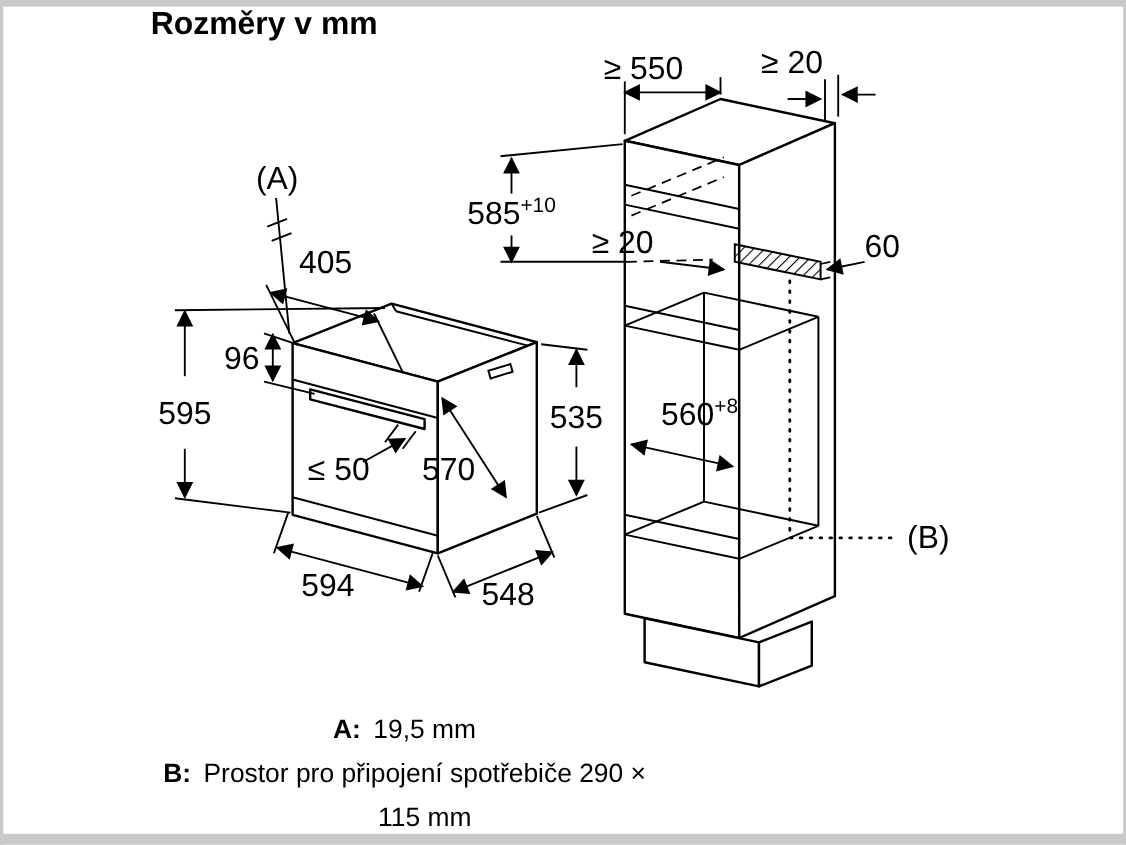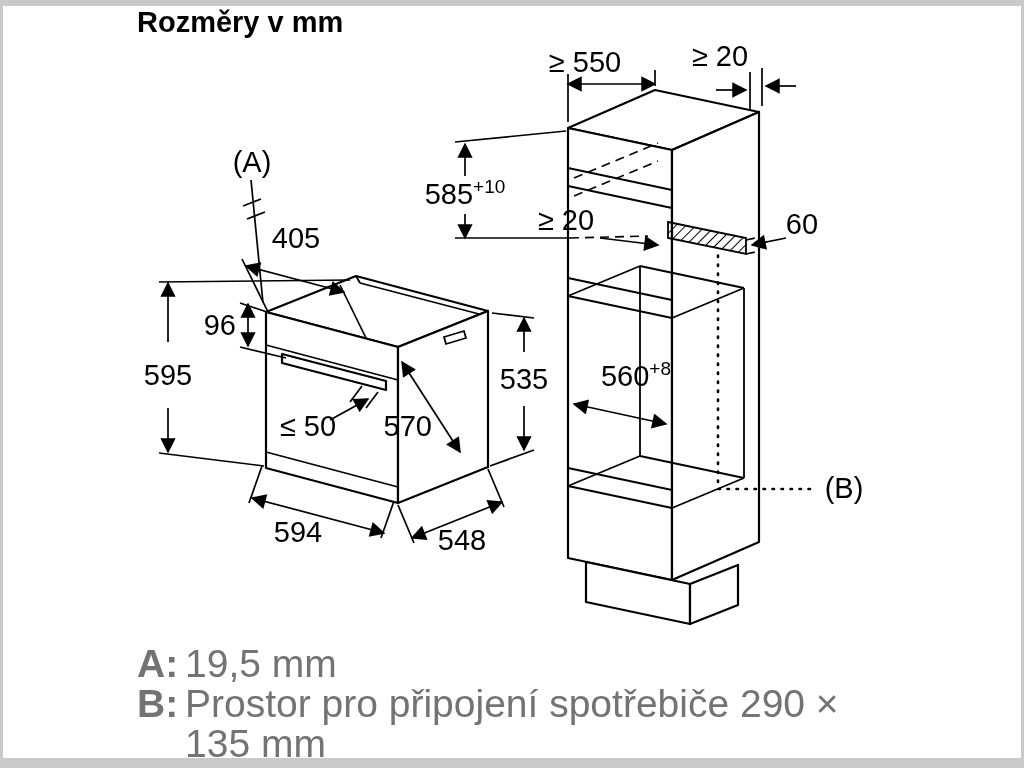--- a/index.html
+++ b/index.html
@@ -3,21 +3,21 @@
 <meta charset="utf-8">
 <style>
   html,body{margin:0;padding:0;background:#b9b9b9;font-family:"Liberation Sans",sans-serif;}
   .page{position:relative;width:1024px;height:768px;background:#ffffff;overflow:hidden;}
   .frame{position:absolute;background:#c9c9c9;}
   .frame-top{left:0;top:0;width:1024px;height:6px;}
   .frame-bottom{left:0;bottom:0;width:1024px;height:10px;}
   .frame-left{left:0;top:0;width:3px;height:768px;}
   .frame-right{right:0;top:0;width:3px;height:768px;}
   .title{position:absolute;left:137px;top:6px;font-size:29px;font-weight:bold;color:#000;}
-  .legend{position:absolute;left:137px;top:644px;font-size:39px;color:#737373;line-height:40px;}
+  .legend{position:absolute;left:137px;top:644px;font-size:24px;color:#000000;line-height:40px;text-align:center;}
   .legend .row{white-space:nowrap;}
   .legend .key{font-weight:bold;display:inline-block;width:48px;}
   .legend .val{display:inline-block;vertical-align:top;white-space:normal;max-width:700px;}
   svg{position:absolute;left:0;top:0;}
   svg text{fill:#000;font-family:"Liberation Sans",sans-serif;font-size:29px;}
   .obj{stroke:#000;stroke-width:2.2;fill:#ffffff;stroke-linejoin:round;}
   .thin{stroke:#000;stroke-width:1.8;fill:none;}
   .dim{stroke:#000;stroke-width:1.7;fill:none;}
   .dash{stroke:#000;stroke-width:1.6;fill:none;stroke-dasharray:9,6;}
   .dots{stroke:#000;stroke-width:2.6;fill:none;stroke-dasharray:1.5,7.5;stroke-linecap:round;}
@@ -172,21 +172,21 @@
       <path class="dots" d="M810,489 H718 V254"></path>
       <text x="844" y="498" text-anchor="middle" font-size="30">(B)</text>
     </g>
   </svg>
 
   <div class="legend">
     <div class="row">
       <span class="key">A:</span><span class="val">19,5 mm</span>
     </div>
     <div class="row">
-      <span class="key">B:</span><span class="val"><span>Prostor pro připojení spotřebiče 290 ×</span><br><span>135 mm</span></span>
+      <span class="key">B:</span><span class="val"><span>Prostor pro připojení spotřebiče 290 ×</span><br><span>115 mm</span></span>
     </div>
   </div>
 
   <div class="frame frame-top"></div>
   <div class="frame frame-bottom"></div>
   <div class="frame frame-left"></div>
   <div class="frame frame-right"></div>
 
 </div>
 

